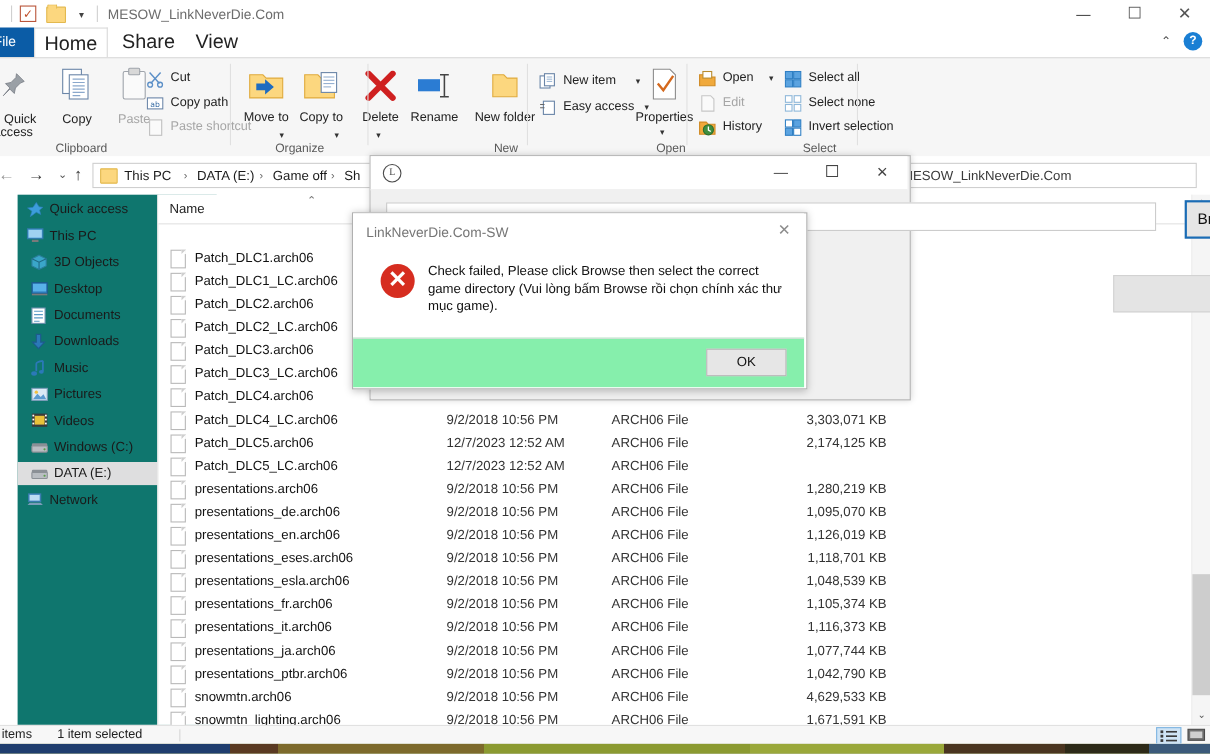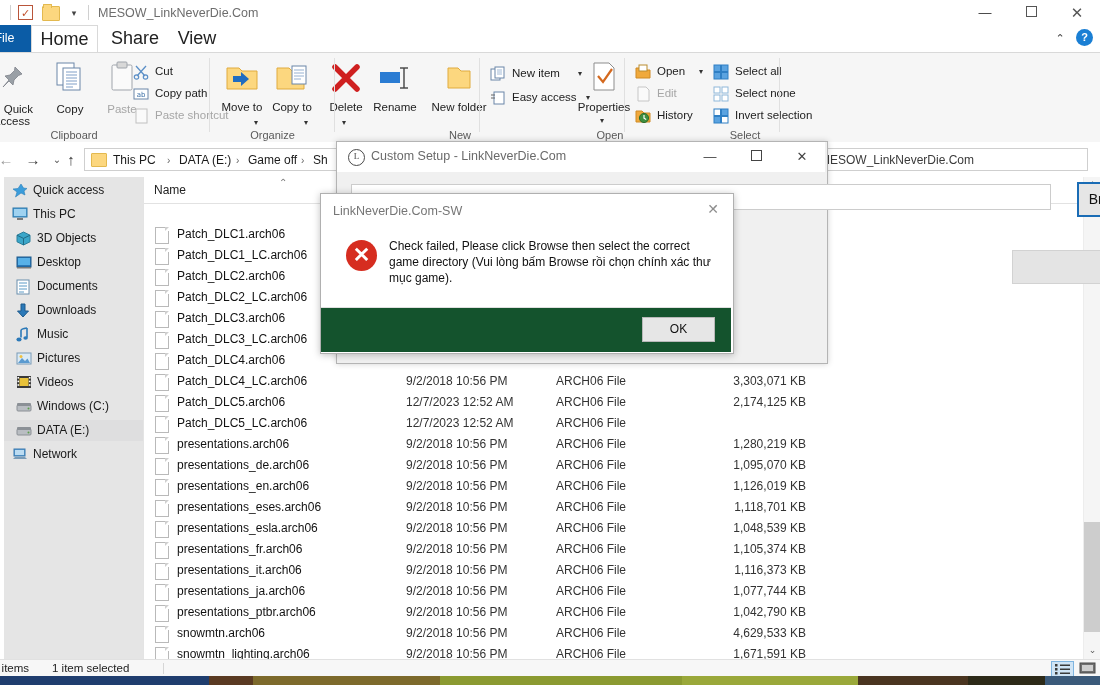--- a/index.html
+++ b/index.html
@@ -80,21 +80,21 @@
   #nav-forward{position:absolute;left:22px;top:8px;width:22px;height:20px;text-align:center;line-height:20px;font-size:15px;color:#3b3b3b;}
   #nav-recent{position:absolute;left:48px;top:8px;width:18px;height:20px;text-align:center;line-height:20px;font-size:10px;color:#555;}
   #nav-up{position:absolute;left:60px;top:7px;width:22px;height:22px;text-align:center;line-height:22px;font-size:15px;color:#3b3b3b;}
   #address-bar{position:absolute;left:84px;top:6px;width:700px;height:23px;border:1px solid #cfcfcf;background:#fff;box-sizing:border-box;}
   #addr-folder-icon{position:absolute;left:6px;top:4px;width:14px;height:12px;background:#fcd77f;border:1px solid #e3b94f;border-radius:1px;}
   .crumb{position:absolute;top:3px;height:17px;line-height:17px;font-size:12px;color:#1a1a1a;white-space:nowrap;}
   .crumb-sep{position:absolute;top:3px;height:17px;line-height:17px;font-size:10px;color:#666;}
   #search-box{position:absolute;left:812px;top:6px;width:276px;height:23px;border:1px solid #cfcfcf;background:#fff;box-sizing:border-box;}
   #search-text{position:absolute;left:7px;top:3px;height:17px;line-height:17px;font-size:12px;color:#3a3a3a;white-space:nowrap;}
   
-  #nav-pane{position:absolute;left:4px;top:177px;width:143px;height:482px;background:#e5e5e5;padding-left:38px;}
+  #nav-pane{position:absolute;left:16px;top:177px;width:143px;height:482px;background:#0f766e;padding-left:38px;}
   .navitem{position:absolute;left:0;width:143px;height:21px;line-height:21px;font-size:12px;color:#1a1a1a;white-space:nowrap;}
   .navitem .nlbl{position:absolute;left:29px;top:0;}
   .navitem.child .nlbl{left:33px;}
   .navitem.sel{background:#dededf;}
   .nicon{position:absolute;left:8px;top:3px;width:16px;height:15px;}
   .nicon.child{left:12px;}
   
   #file-pane{position:absolute;left:143px;top:177px;width:940px;height:482px;background:#fff;border-left:1px solid #e4e4e4;}
   #col-header{position:absolute;left:0;top:0;width:940px;height:26px;background:#fff;border-bottom:1px solid #e2e2e2;}
   .colh{position:absolute;top:0;height:26px;line-height:26px;font-size:12px;color:#222;}
@@ -146,21 +146,21 @@
     position:absolute;left:320px;top:193px;width:412px;height:159px;
     background:#fff;border:1px solid #b0b0b0;box-shadow:0 1px 7px rgba(0,0,0,.25);
   }
   #error-titlebar{position:absolute;left:0;top:0;width:410px;height:34px;background:#fff;}
   #error-title{position:absolute;left:12px;top:8px;height:18px;line-height:18px;font-size:12.5px;color:#767676;white-space:nowrap;}
   #error-close{position:absolute;left:378px;top:2px;width:28px;height:26px;text-align:center;line-height:26px;font-size:14px;color:#8d8d8d;}
   #error-body{position:absolute;left:0;top:34px;width:410px;height:79px;background:#fff;}
   #error-icon{position:absolute;left:25px;top:12px;width:31px;height:31px;border-radius:50%;background:#d62d20;}
   #error-icon .x{position:absolute;left:0;top:0;width:100%;height:100%;text-align:center;line-height:30px;font-size:21px;color:#fff;font-weight:bold;}
   #error-text{position:absolute;left:68px;top:10px;width:330px;font-size:12px;line-height:16px;color:#111;}
-  #error-footer{position:absolute;left:0;top:113px;width:410px;height:44px;background:#14532d;border-top:1px solid #dfdfdf;}
+  #error-footer{position:absolute;left:0;top:113px;width:410px;height:44px;background:#86efac;border-top:1px solid #dfdfdf;}
   #ok-button{position:absolute;left:321px;top:9px;width:73px;height:25px;background:#e6e6e6;border:1px solid #b8b8b8;
      box-sizing:border-box;text-align:center;line-height:23px;font-size:12px;color:#111;}
 </style>
 </head>
 <body>
 
 <div id="desktop-wallpaper"></div>
 
 <div id="explorer-window">
 
@@ -713,21 +713,20 @@
         <rect x="5" y="4" width="11" height="6" fill="#cfcfcf"></rect>
       </svg>
     </div>
   </div>
 
   <div id="setup-dialog">
     <div id="setup-titlebar">
       <div id="setup-app-icon">
         <span>L</span>
       </div>
-      <div id="setup-title">Custom Setup  - LinkNeverDie.Com</div>
       <div class="setupcap" id="setup-min">—</div>
       <div class="setupcap" id="setup-max">
         <svg width="11" height="11" viewBox="0 0 11 11">
             <rect x="0.5" y="0.5" width="10" height="10" fill="none" stroke="#444"></rect>
           </svg>
       </div>
       <div class="setupcap" id="setup-close">✕</div>
     </div>
     <div id="setup-body">
       <div id="setup-path-input"></div>

